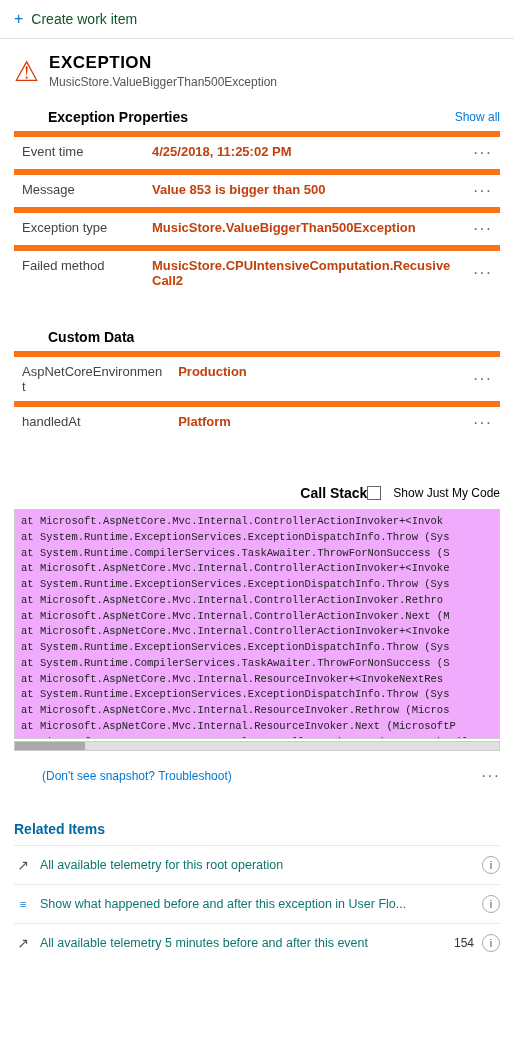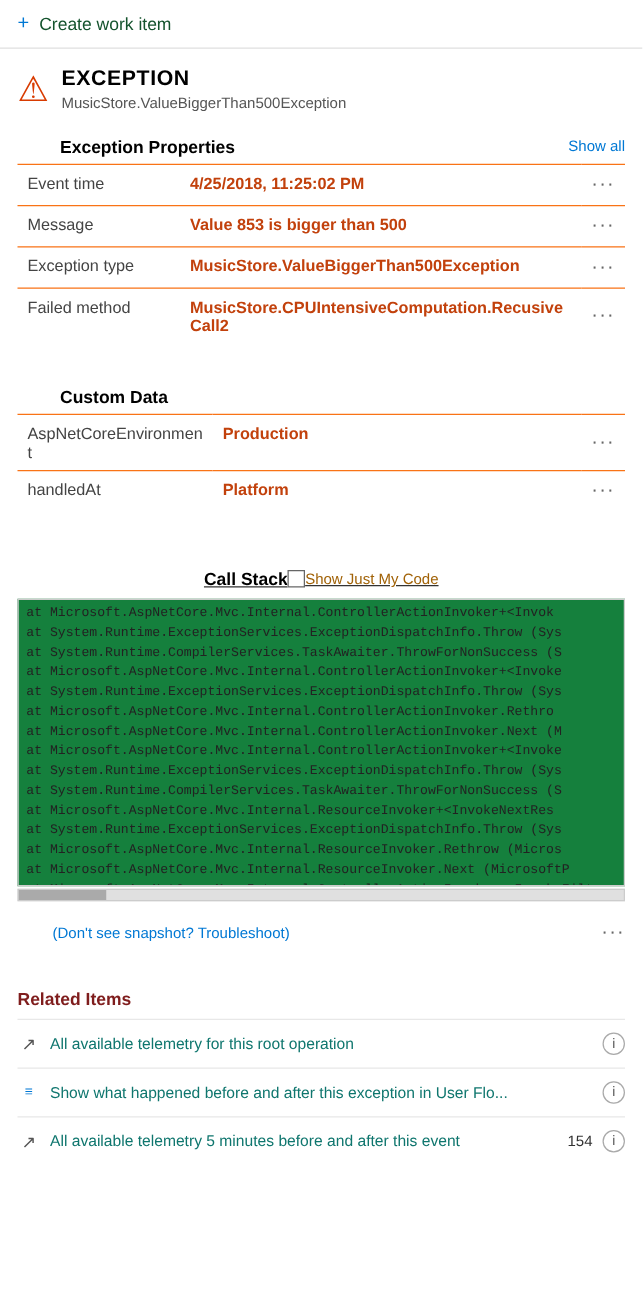--- a/index.html
+++ b/index.html
@@ -79,21 +79,21 @@
     }
 
     
     .prop-table {
       width: 100%;
       border-collapse: collapse;
       margin-bottom: 6px;
     }
     .prop-table td {
       padding: 7px 8px;
-      border-top: 1px solid #f97316;
+      border-top: 6px solid #f97316;
       vertical-align: top;
     }
     .prop-table td:first-child {
       width: 130px;
       color: #444;
       font-weight: 400;
     }
     .prop-table td:nth-child(2) {
       color: #c2410c;
       word-break: break-all;
@@ -113,49 +113,48 @@
     .spacer {
       height: 18px;
     }
 
     
     .call-stack-section {
       padding: 10px 14px 0 14px;
     }
     .call-stack-header {
       display: flex;
-      justify-content: center;
+      justify-content: flex-end;
       align-items: center;
       margin-bottom: 8px;
-      text-decoration: underline;
     }
     .call-stack-title {
       font-size: 14px;
       font-weight: 600;
       color: #000;
     }
     .show-just-code {
       display: flex;
       align-items: center;
-      gap: 0;
-      font-size: 12px;
-      color: #a16207;
+      gap: 12px;
+      font-size: 12px;
+      color: #000000;
     }
     .checkbox {
       width: 14px;
       height: 14px;
       border: 1px solid #666;
       background: #fff;
       display: inline-block;
       flex-shrink: 0;
     }
 
     .call-stack-box {
       border: 1px solid #ccc;
-      background: #15803d;
+      background: #f0abfc;
       padding: 4px 6px;
       font-size: 10.5px;
       font-family: 'Courier New', monospace;
       color: #222;
       line-height: 1.5;
       overflow: hidden;
       height: 230px;
       position: relative;
     }
     .call-stack-line {
@@ -198,21 +197,21 @@
       cursor: pointer;
     }
 
     
     .related-section {
       padding: 10px 14px 0 14px;
     }
     .related-title {
       font-size: 14px;
       font-weight: 600;
-      color: #7f1d1d;
+      color: #0369a1;
       margin-bottom: 8px;
     }
     .related-item {
       display: flex;
       align-items: center;
       padding: 10px 0;
       border-top: 1px solid #e8e8e8;
       cursor: pointer;
     }
     .related-item-icon {

